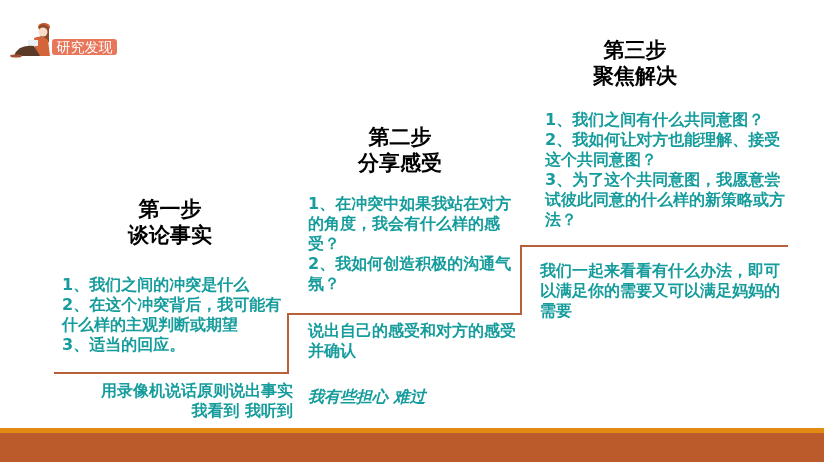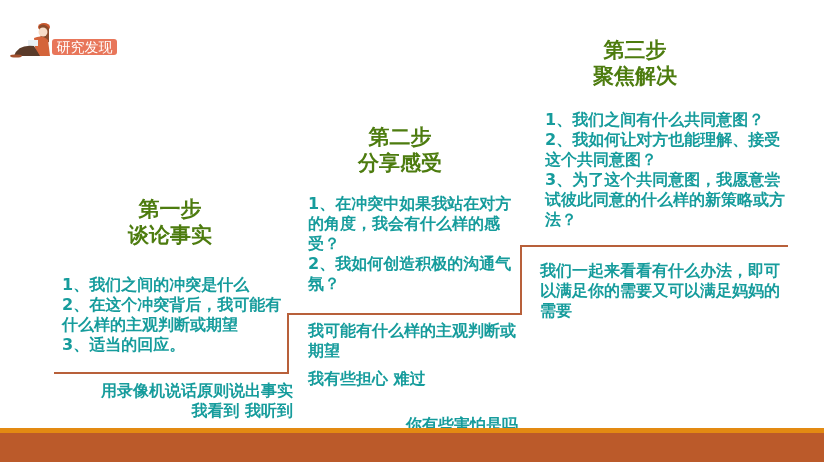--- a/index.html
+++ b/index.html
@@ -1,18 +1,18 @@
 <!DOCTYPE html>
 <html><head>
 <meta charset="utf-8">
 <style>
   html, body { margin:0; padding:0; }
   body { width:824px; height:462px; position:relative; overflow:hidden; background:#ffffff; font-family:"DejaVu Sans","Liberation Sans",sans-serif; }
   .abs { position:absolute; }
-  .title { color:#4d7c0f; font-weight:bold; font-size:21px; line-height:26px; text-align:center; }
+  .title { color:#000000; font-weight:bold; font-size:21px; line-height:26px; text-align:center; }
   .teal { color:#169c9c; font-weight:bold; font-size:16px; line-height:20px; }
   .logo-tag { left:52px; top:39px; width:65px; height:16px; background:#e8765a; border-radius:3px; color:#fff; font-size:14px; line-height:16px; text-align:center; }
   .line { position:absolute; background:#b8603a; }
   .band-top { left:0; top:428px; width:824px; height:5px; background:#e38a12; }
   .band { left:0; top:433px; width:824px; height:29px; background:#bb5a2a; }
 </style>
 </head>
 <body>
 
 <div class="abs" style="left:6px;top:10px;width:46px;height:48px;">
@@ -44,22 +44,22 @@
 
 <div class="abs title" style="left:330px;top:124px;width:140px;">
   <div>第二步</div>
   <div>分享感受</div>
 </div>
 <div class="abs teal" style="left:308px;top:194px;width:205px;">
   <div>1、在冲突中如果我站在对方的角度，我会有什么样的感受？</div>
   <div>2、我如何创造积极的沟通气氛？</div>
 </div>
 <div class="abs teal" style="left:308px;top:321px;width:210px;">
-  <div>我可能有什么样的主观判断或期望</div>
-  <div style="margin-top:8px;">我有些担心 难过</div>
+  <div>说出自己的感受和对方的感受并确认</div>
+  <div style="margin-top:26px;font-style:italic;">我有些担心 难过</div>
   <div style="margin-top:26px;text-align:right;">你有些害怕是吗</div>
 </div>
 
 <div class="abs title" style="left:580px;top:37px;width:110px;">
   <div>第三步</div>
   <div>聚焦解决</div>
 </div>
 <div class="abs teal" style="left:545px;top:110px;width:245px;">
   <div>1、我们之间有什么共同意图？</div>
   <div>2、我如何让对方也能理解、接受这个共同意图？</div>

